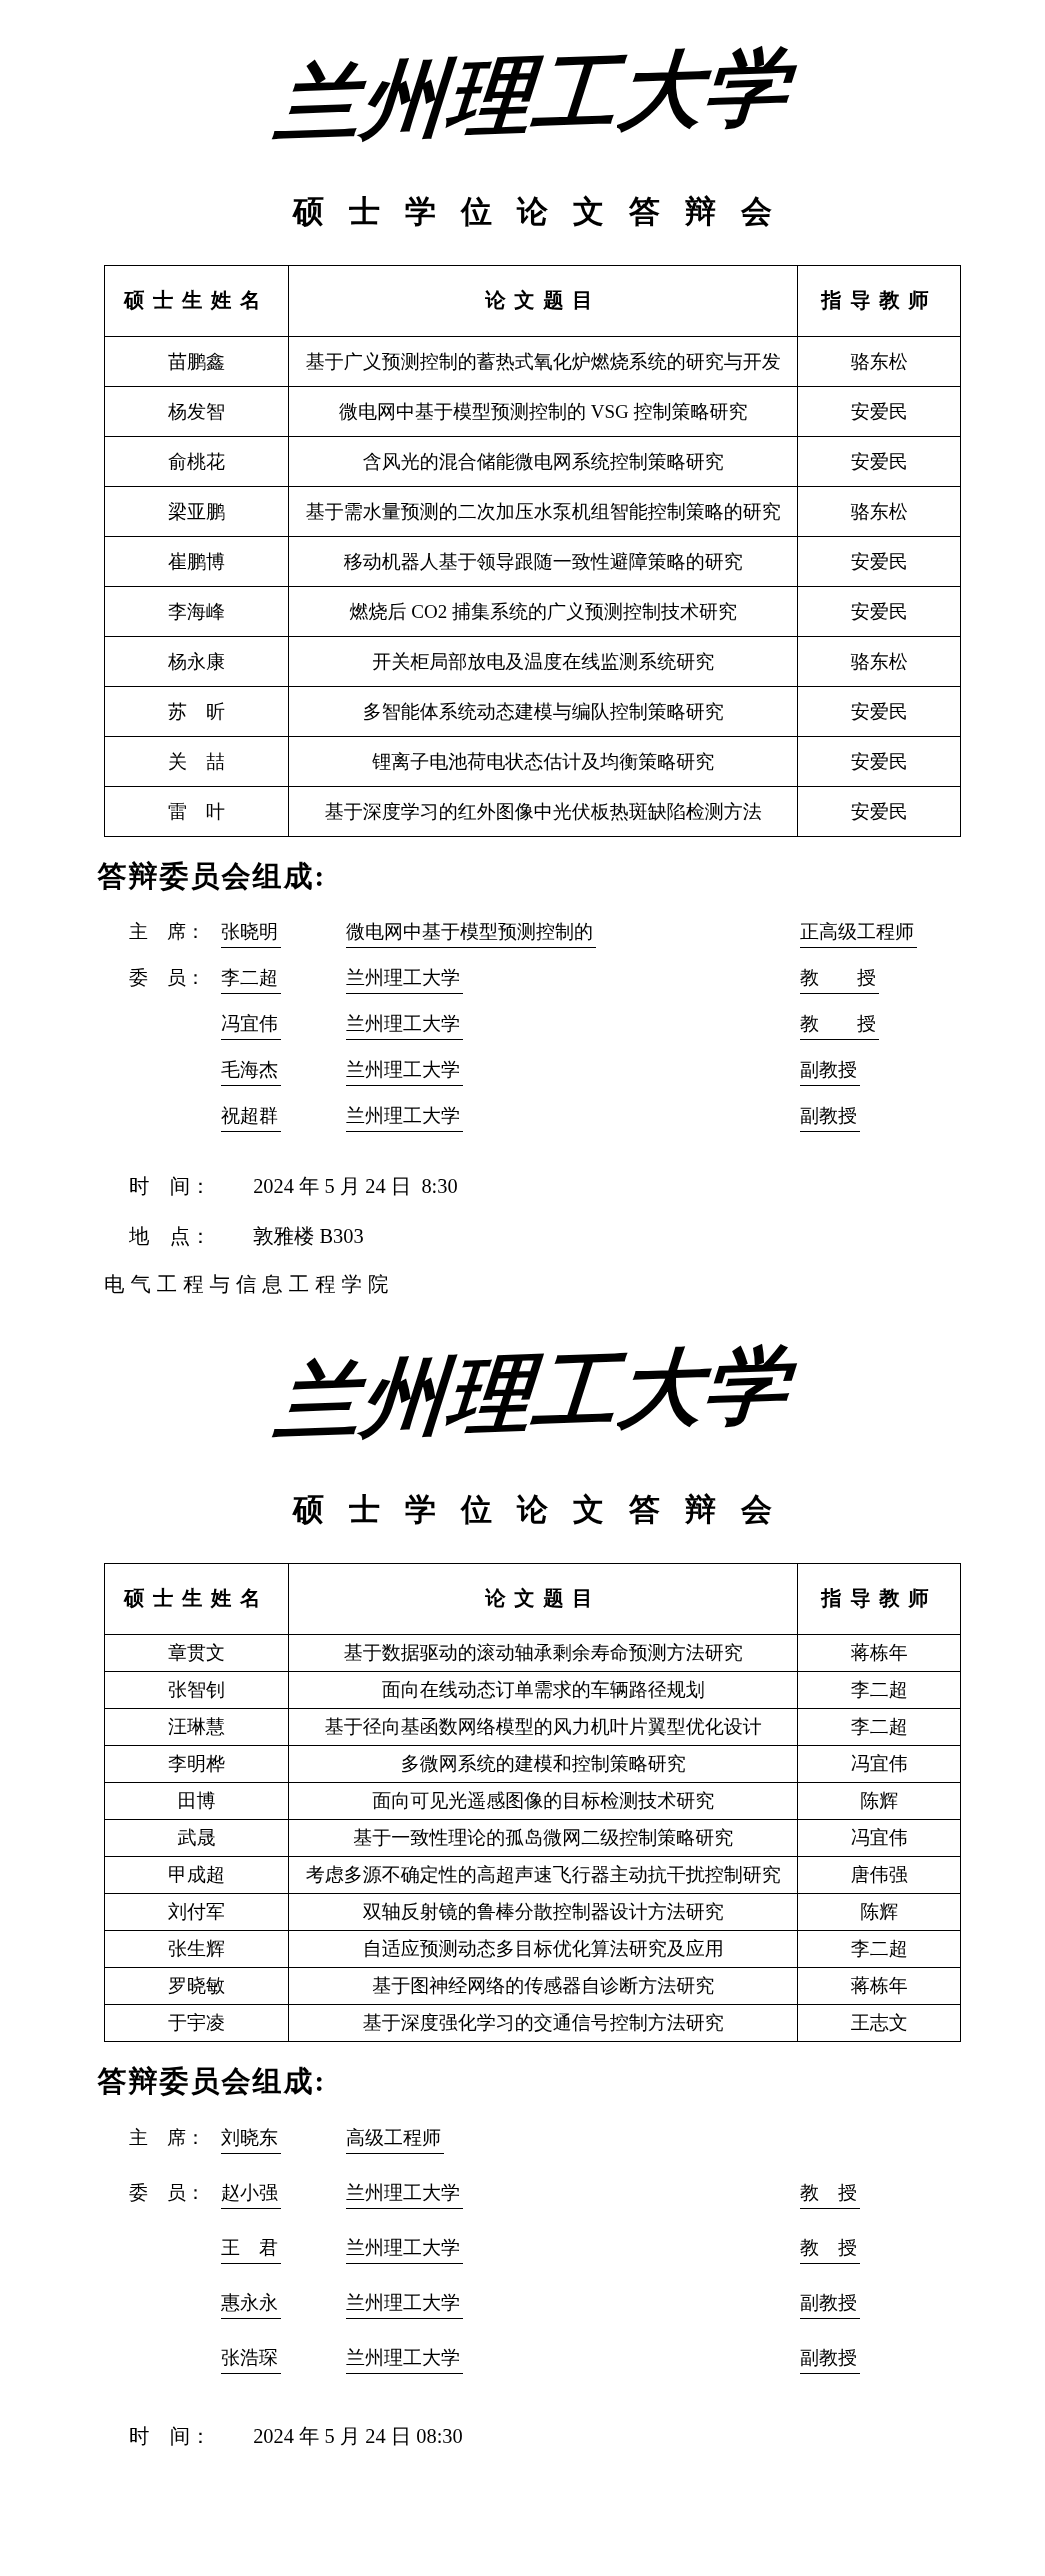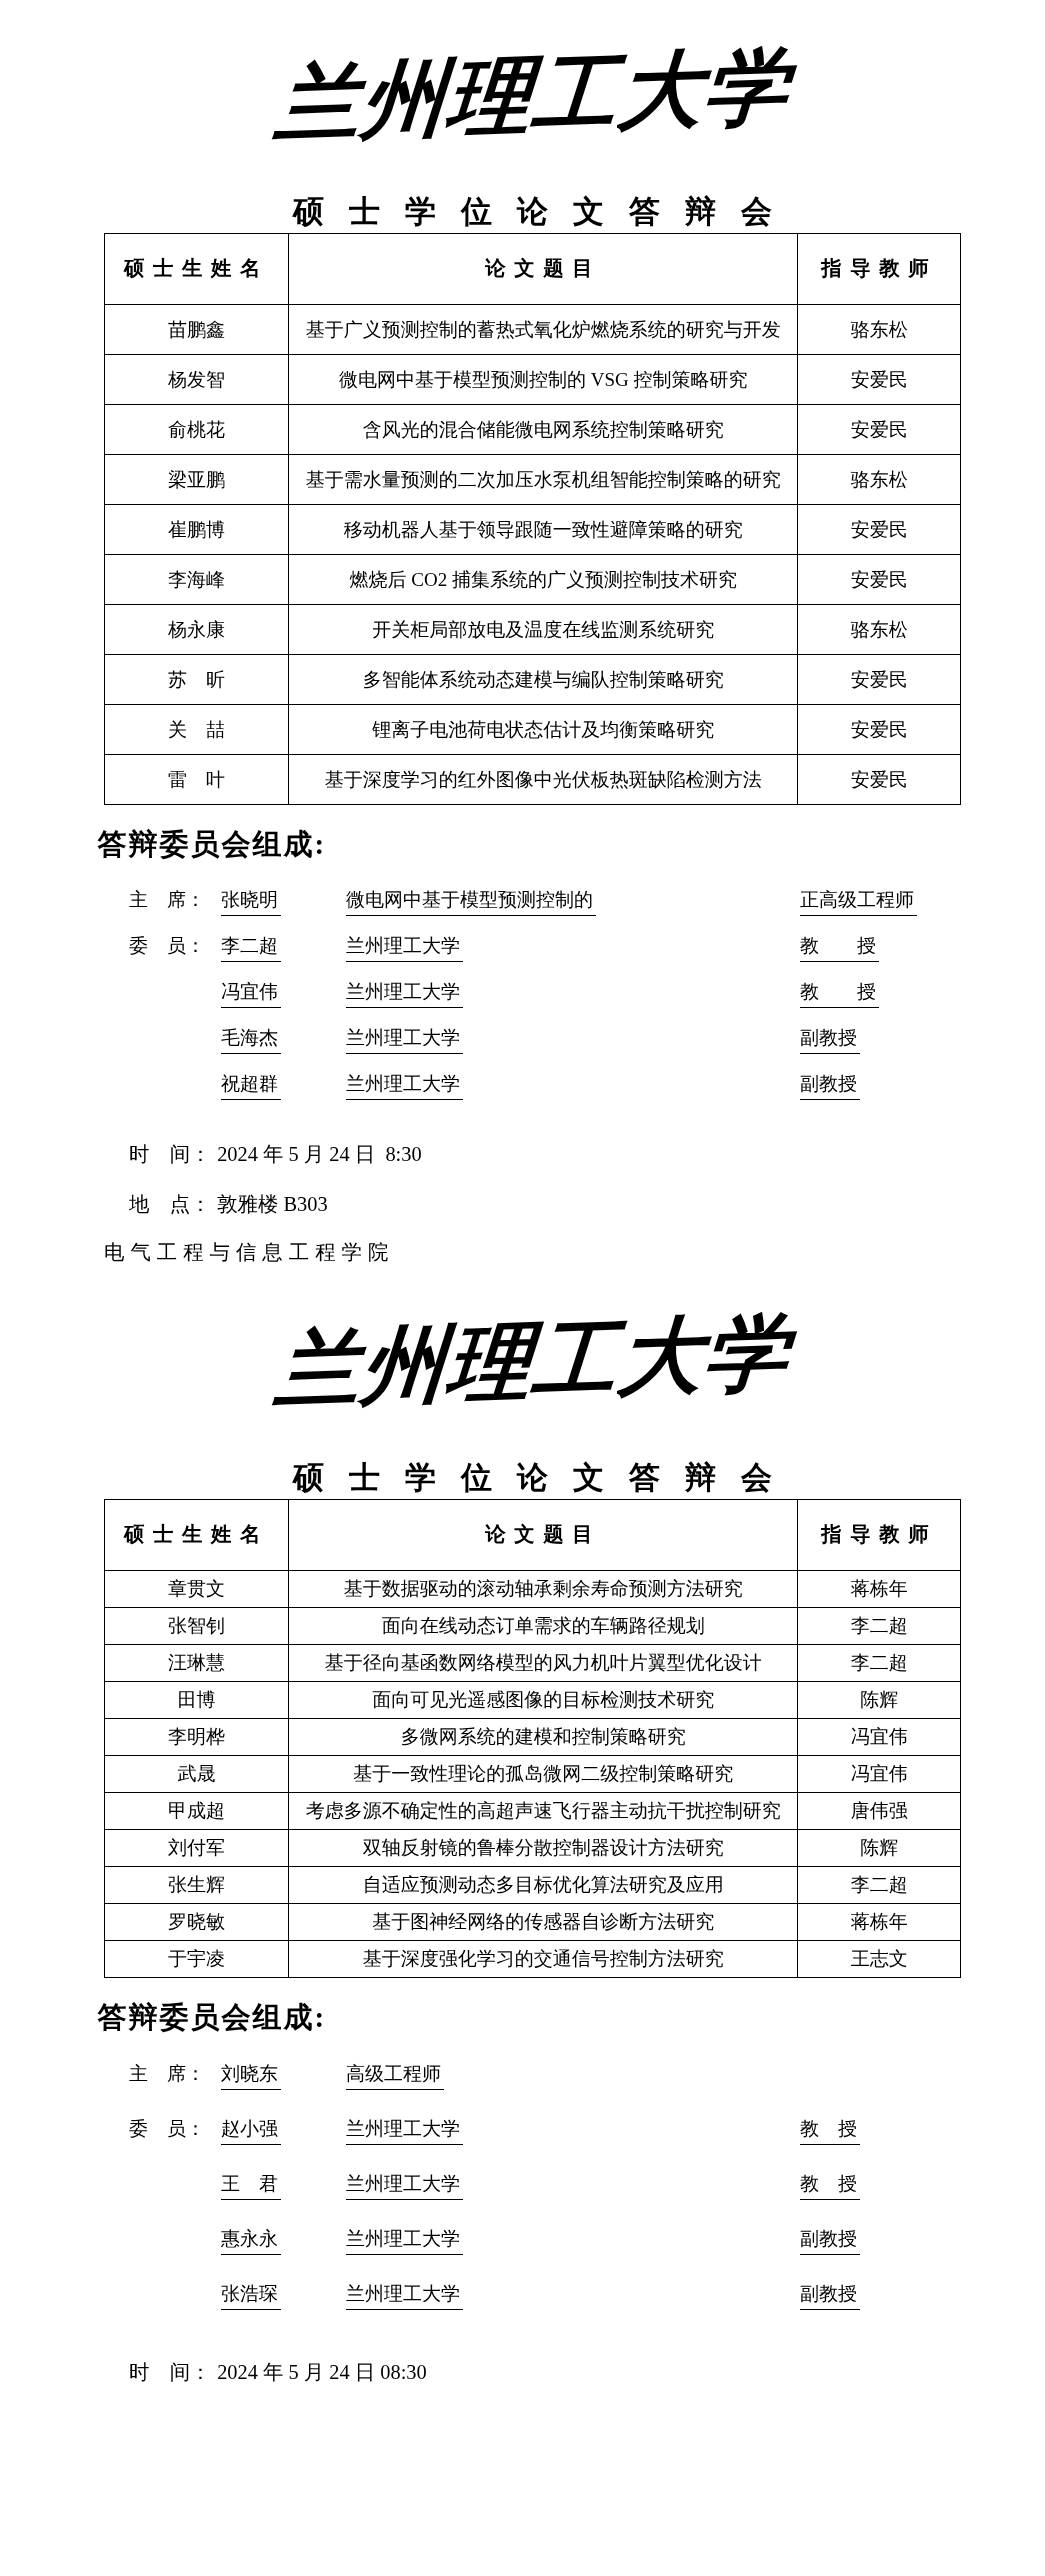--- a/index.html
+++ b/index.html
@@ -29,20 +29,21 @@
   .main-title{
     margin:28px 0 0 0;
     text-align:center;
     font-size:31px;
     font-weight:bold;
     letter-spacing:25px;
     padding-left:25px;
     white-space:nowrap;
   }
   table.thesis-table{
+    margin-top:32px;
     width:100%;
     border-collapse:collapse;
     table-layout:fixed;
   }
   .thesis-table col.col-name{width:21.5%;}
   .thesis-table col.col-title{width:59.5%;}
   .thesis-table col.col-advisor{width:19%;}
   .thesis-table th,.thesis-table td{
     border:1.3px solid #000;
     text-align:center;
@@ -84,20 +85,21 @@
     padding:0 2.6px 2px 0;
     white-space:pre-wrap;
   }
   .info-row{
     display:flex;
     align-items:baseline;
     font-size:20.4px;
     padding-left:25px;
     margin-top:22.4px;
     white-space:pre-wrap;
+    gap:36px;
   }
   .info-label{white-space:pre-wrap;}
   .info-value{white-space:pre-wrap; margin-left:6.6px;}
   .signature{
     margin-top:20px;
     text-align:left;
     padding-right:21px;
     font-size:20.4px;
     letter-spacing:6px;
   }
@@ -264,29 +266,29 @@
     <td>李二超</td>
   </tr>
 
   <tr>
     <td>汪琳慧</td>
     <td>基于径向基函数网络模型的风力机叶片翼型优化设计</td>
     <td>李二超</td>
   </tr>
 
   <tr>
+    <td>李明桦</td>
+    <td>多微网系统的建模和控制策略研究</td>
+    <td>冯宜伟</td>
+  </tr>
+
+  <tr>
     <td>田博</td>
     <td>面向可见光遥感图像的目标检测技术研究</td>
     <td>陈辉</td>
-  </tr>
-
-  <tr>
-    <td>李明桦</td>
-    <td>多微网系统的建模和控制策略研究</td>
-    <td>冯宜伟</td>
   </tr>
 
   <tr>
     <td>武晟</td>
     <td>基于一致性理论的孤岛微网二级控制策略研究</td>
     <td>冯宜伟</td>
   </tr>
 
   <tr>
     <td>甲成超</td>

